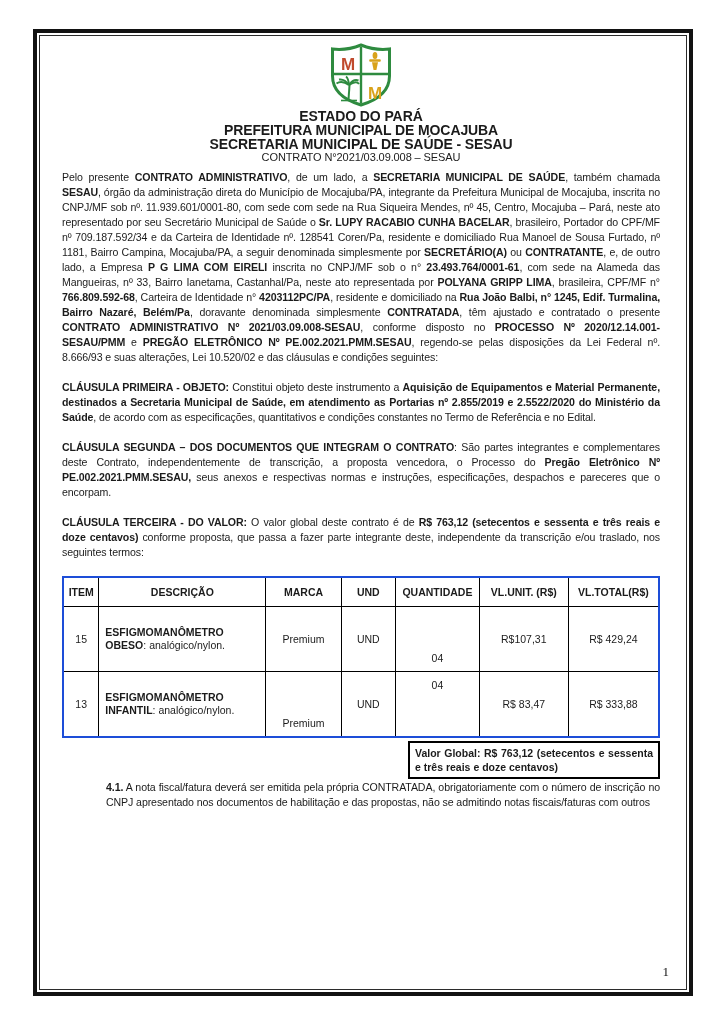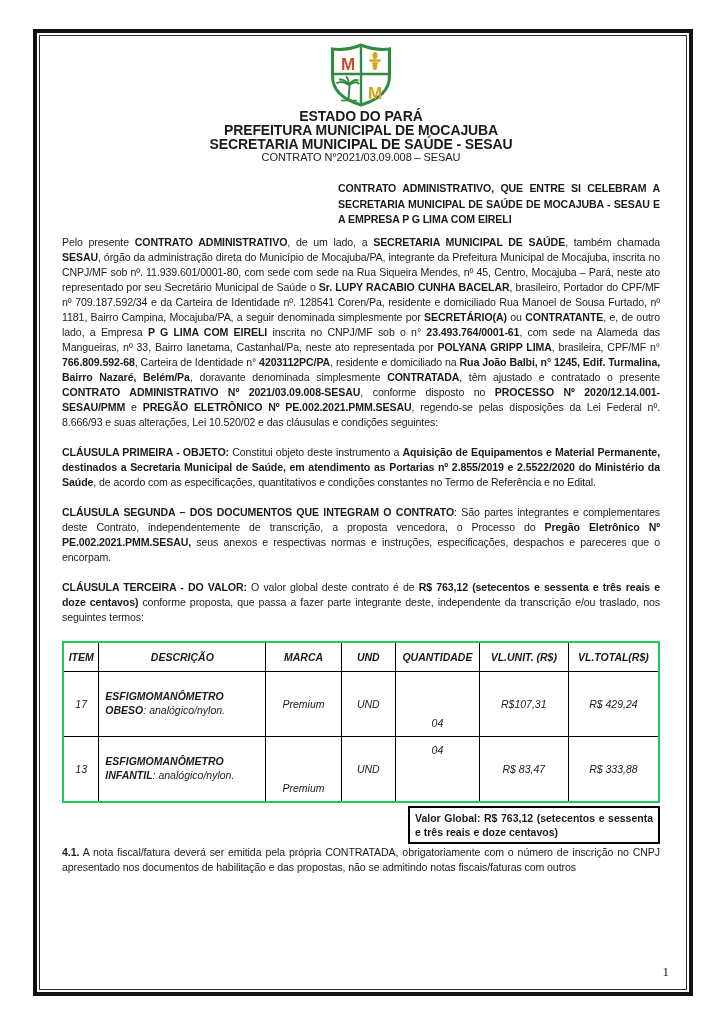--- a/index.html
+++ b/index.html
@@ -12,31 +12,31 @@
          padding:4px 26px 0 22px;}
   .crest{display:block;margin:3px auto 2px auto;}
   .org-line{text-align:center;font-weight:bold;font-size:14px;line-height:14px;letter-spacing:-0.1px;}
   .contract-title{text-align:center;font-weight:normal;font-size:11px;margin-top:0;letter-spacing:-0.1px;}
   .epigraph{width:322px;margin:18px 0 0 auto;font-weight:bold;font-size:10.6px;
             line-height:15.5px;text-align:justify;letter-spacing:-0.1px;}
   .para{font-size:10.6px;line-height:15px;text-align:justify;letter-spacing:-0.1px;}
   .preamble{margin-top:7px;}
   .clause{margin-top:15px;}
   .items-table{width:100%;border-collapse:collapse;margin-top:16px;font-size:10.5px;
-               border:2px solid #22c55e;font-style:italic;}
+               border:2px solid #1d4ed8;}
   .items-table th,.items-table td{border:1px solid #000;text-align:center;padding:2px;}
   .items-table th{font-weight:bold;height:24px;font-size:10.5px;}
   .items-table td{height:55px;vertical-align:middle;}
   .cell-desc{text-align:left !important;padding-left:6px !important;line-height:13.5px;}
   .va-bottom{vertical-align:bottom !important;padding-bottom:7px !important;}
   .va-top{vertical-align:top !important;padding-top:7px !important;}
   .valor-global{width:252px;margin:3px 0 0 auto;border:2px solid #000;box-sizing:border-box;
                 font-weight:bold;font-size:10.5px;line-height:14px;padding:3px 5px;text-align:justify;}
   .clause-heading{font-weight:bold;font-size:10.8px;margin-top:13px;letter-spacing:-0.1px;}
-  .sub-item{margin-top:1px;}
+  .sub-item{margin-top:1px;margin-left:44px;}
   .page-number{position:absolute;right:17px;bottom:9px;font-family:"Liberation Serif","DejaVu Serif",serif;
                font-size:13px;color:#111;}
 </style>
 </head>
 <body>
 
 <div class="page">
   <div class="frame">
     <div class="frame-inner">
 
@@ -61,21 +61,20 @@
         </g>
         <text x="47" y="55.5" font-size="17" font-weight="bold" fill="#d9a21b" text-anchor="middle" font-family="Liberation Sans, DejaVu Sans, sans-serif">M</text>
       </svg>
 
       <div class="org-line">ESTADO DO PARÁ</div>
       <div class="org-line">PREFEITURA MUNICIPAL DE MOCAJUBA</div>
       <div class="org-line">SECRETARIA MUNICIPAL DE SAÚDE - SESAU</div>
 
       <div class="contract-title">CONTRATO N°2021/03.09.008 – SESAU</div>
 
-      <div class="epigraph">CONTRATO ADMINISTRATIVO, QUE ENTRE SI CELEBRAM A SECRETARIA MUNICIPAL DE SAÚDE DE MOCAJUBA - SESAU E A EMPRESA P G LIMA COM EIRELI</div>
 
       <div class="para preamble">Pelo presente <b>CONTRATO ADMINISTRATIVO</b>, de um lado, a <b>SECRETARIA MUNICIPAL DE SAÚDE</b>, também chamada <b>SESAU</b>, órgão da administração direta do Município de Mocajuba/PA, integrante da Prefeitura Municipal de Mocajuba, inscrita no CNPJ/MF sob nº. 11.939.601/0001-80, com sede com sede na Rua Siqueira Mendes, nº 45, Centro, Mocajuba – Pará, neste ato representado por seu Secretário Municipal de Saúde o <b>Sr. LUPY RACABIO CUNHA BACELAR</b>, brasileiro, Portador do CPF/MF nº 709.187.592/34 e da Carteira de Identidade nº. 128541 Coren/Pa, residente e domiciliado Rua Manoel de Sousa Furtado, nº 1181, Bairro Campina, Mocajuba/PA, a seguir denominada simplesmente por <b>SECRETÁRIO(A)</b> ou <b>CONTRATANTE</b>, e, de outro lado, a Empresa <b>P G LIMA COM EIRELI</b> inscrita no CNPJ/MF sob o n° <b>23.493.764/0001-61</b>, com sede na Alameda das Mangueiras, nº 33, Bairro Ianetama, Castanhal/Pa, neste ato representada por <b>POLYANA GRIPP LIMA</b>, brasileira, CPF/MF n° <b>766.809.592-68</b>, Carteira de Identidade n° <b>4203112PC/PA</b>, residente e domiciliado na <b>Rua João Balbi, n° 1245, Edif. Turmalina, Bairro Nazaré, Belém/Pa</b>, doravante denominada simplesmente <b>CONTRATADA</b>, têm ajustado e contratado o presente <b>CONTRATO ADMINISTRATIVO Nº 2021/03.09.008-SESAU</b>, conforme disposto no <b>PROCESSO Nº 2020/12.14.001-SESAU/PMM</b> e <b>PREGÃO ELETRÔNICO Nº PE.002.2021.PMM.SESAU</b>, regendo-se pelas disposições da Lei Federal nº. 8.666/93 e suas alterações, Lei 10.520/02 e das cláusulas e condições seguintes:</div>
 
       <div class="para clause"><b>CLÁUSULA PRIMEIRA - OBJETO:</b> Constitui objeto deste instrumento a <b>Aquisição de Equipamentos e Material Permanente, destinados a Secretaria Municipal de Saúde, em atendimento as Portarias nº 2.855/2019 e 2.5522/2020 do Ministério da Saúde</b>, de acordo com as especificações, quantitativos e condições constantes no Termo de Referência e no Edital.</div>
       <div class="para clause"><b>CLÁUSULA SEGUNDA – DOS DOCUMENTOS QUE INTEGRAM O CONTRATO</b>: São partes integrantes e complementares deste Contrato, independentemente de transcrição, a proposta vencedora, o Processo do <b>Pregão Eletrônico Nº PE.002.2021.PMM.SESAU,</b> seus anexos e respectivas normas e instruções, especificações, despachos e pareceres que o encorpam.</div>
       <div class="para clause"><b>CLÁUSULA TERCEIRA - DO VALOR:</b> O valor global deste contrato é de <b>R$ 763,12 (setecentos e sessenta e três reais e doze centavos)</b> conforme proposta, que passa a fazer parte integrante deste, independente da transcrição e/ou traslado, nos seguintes termos:</div>
 
       <table class="items-table">
         <colgroup>
           <col style="width:36px">
@@ -92,21 +91,21 @@
             <th>DESCRIÇÃO</th>
             <th>MARCA</th>
             <th>UND</th>
             <th>QUANTIDADE</th>
             <th>VL.UNIT. (R$)</th>
             <th>VL.TOTAL(R$)</th>
           </tr>
         </thead>
         <tbody>
           <tr>
-            <td>17</td>
+            <td>15</td>
             <td class="cell-desc"><b>ESFIGMOMANÔMETRO OBESO</b>: analógico/nylon.</td>
             <td>Premium</td>
             <td>UND</td>
             <td class="va-bottom">04</td>
             <td>R$107,31</td>
             <td>R$ 429,24</td>
           </tr>
           <tr>
             <td>13</td>
             <td class="cell-desc"><b>ESFIGMOMANÔMETRO INFANTIL</b>: analógico/nylon.</td>

